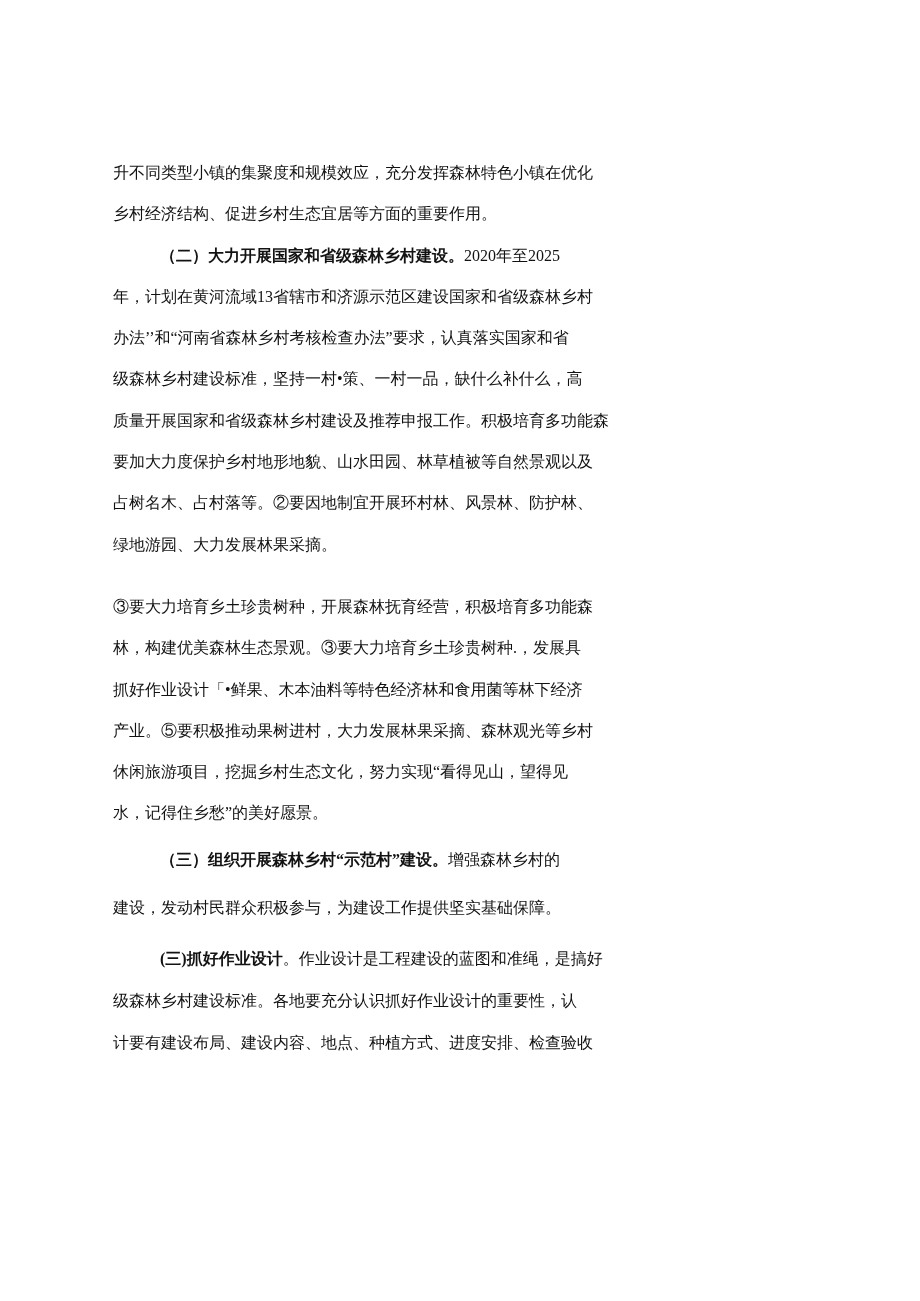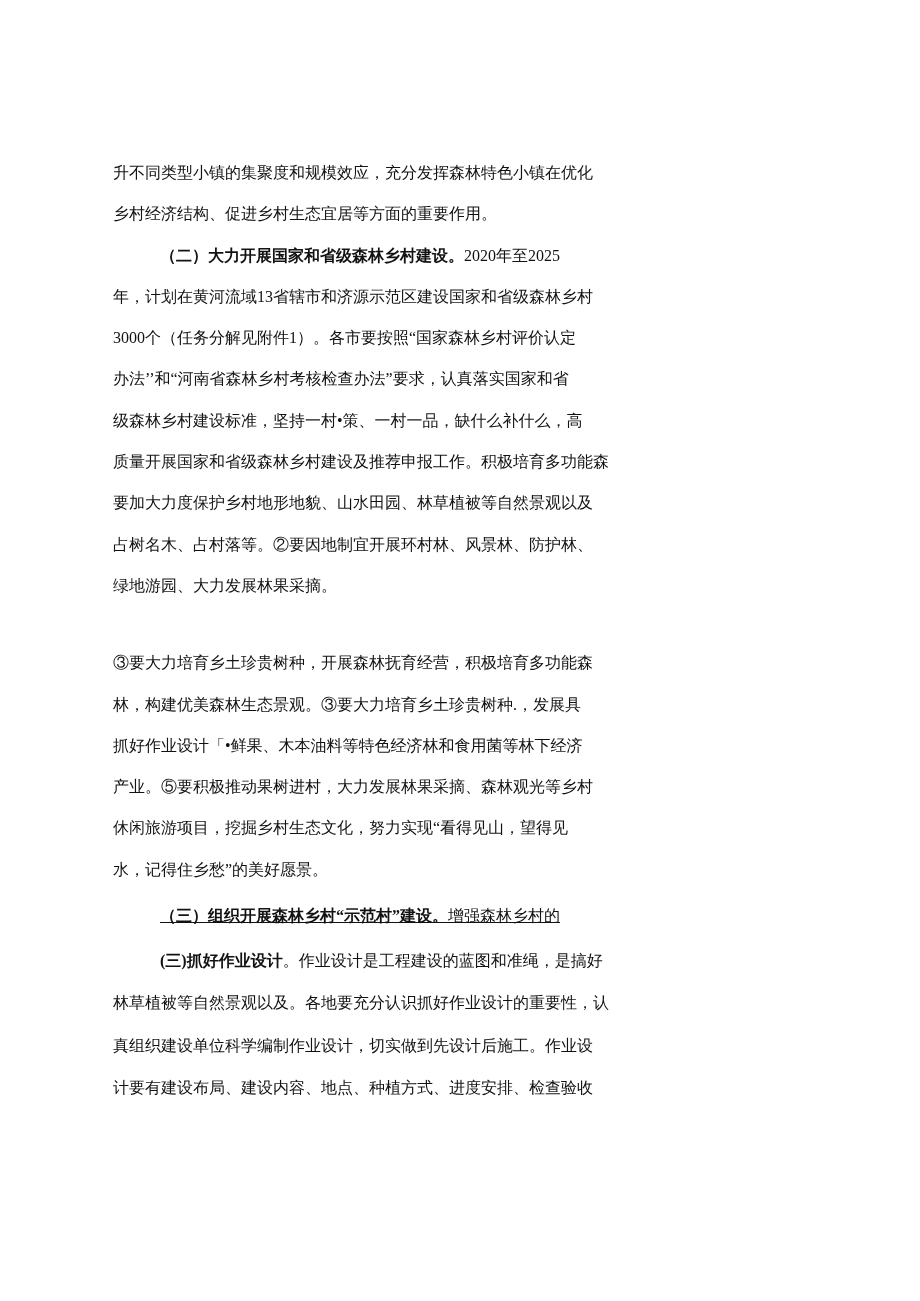--- a/index.html
+++ b/index.html
@@ -36,39 +36,38 @@
 
 <div class="page">
   <div id="doc" style="color: rgb(18, 18, 18);">
       <div class="para" style="line-height: 41.3px;">
         <div class="line"><span class="run">升不同类型小镇的集聚度和规模效应，充分发挥森林特色小镇在优化</span></div>
         <div class="line"><span class="run">乡村经济结构、促进乡村生态宜居等方面的重要作用。</span></div>
       </div>
       <div class="para" style="line-height: 41.3px;">
         <div class="line" style="padding-left: 47px;"><span class="run bold">（二）大力开展国家和省级森林乡村建设。</span><span class="run">2020年至2025</span></div>
         <div class="line"><span class="run">年，计划在黄河流域13省辖市和济源示范区建设国家和省级森林乡村</span></div>
-        <div class="line"><span class="run">3000个（任务分解见附件1）。各市要按照“国家森林乡村评价认定</span></div>
         <div class="line"><span class="run">办法’’和“河南省森林乡村考核检查办法”要求，认真落实国家和省</span></div>
         <div class="line"><span class="run">级森林乡村建设标准，坚持一村•策、一村一品，缺什么补什么，高</span></div>
         <div class="line"><span class="run">质量开展国家和省级森林乡村建设及推荐申报工作。积极培育多功能森</span></div>
         <div class="line"><span class="run">要加大力度保护乡村地形地貌、山水田园、林草植被等自然景观以及</span></div>
         <div class="line"><span class="run">占树名木、占村落等。②要因地制宜开展环村林、风景林、防护林、</span></div>
         <div class="line"><span class="run">绿地游园、大力发展林果采摘。</span></div>
       </div>
-      <div class="para" style="line-height: 41.3px; margin-top: 36px;">
+      <div class="para" style="line-height: 41.3px; margin-top: 21px;">
         <div class="line"><span class="run">③要大力培育乡土珍贵树种，开展森林抚育经营，积极培育多功能森</span></div>
         <div class="line"><span class="run">林，构建优美森林生态景观。③要大力培育乡土珍贵树种.，发展具</span></div>
         <div class="line"><span class="run">抓好作业设计「•鲜果、木本油料等特色经济林和食用菌等林下经济</span></div>
         <div class="line"><span class="run">产业。⑤要积极推动果树进村，大力发展林果采摘、森林观光等乡村</span></div>
         <div class="line"><span class="run">休闲旅游项目，挖掘乡村生态文化，努力实现“看得见山，望得见</span></div>
         <div class="line"><span class="run">水，记得住乡愁”的美好愿景。</span></div>
       </div>
       <div class="para" style="line-height: 48px; margin-top: 2px;">
-        <div class="line" style="padding-left: 47px; text-decoration: underline;"><span class="run bold">（三）组织开展森林乡村“示范村”建设。</span><span class="run">增强森林乡村的</span></div>
+        <div class="line" style="padding-left: 47px;"><span class="run bold">（三）组织开展森林乡村“示范村”建设。</span><span class="run">增强森林乡村的</span></div>
+        <div class="line"><span class="run">建设，发动村民群众积极参与，为建设工作提供坚实基础保障。</span></div>
       </div>
-      <div class="para" style="line-height: 42.3px;">
+      <div class="para" style="line-height: 42.3px; margin-top: 6px;">
         <div class="line" style="padding-left: 47px;"><span class="run bold">(三)抓好作业设计</span><span class="run">。作业设计是工程建设的蓝图和准绳，是搞好</span></div>
-        <div class="line"><span class="run">林草植被等自然景观以及。各地要充分认识抓好作业设计的重要性，认</span></div>
-        <div class="line"><span class="run">真组织建设单位科学编制作业设计，切实做到先设计后施工。作业设</span></div>
+        <div class="line"><span class="run">级森林乡村建设标准。各地要充分认识抓好作业设计的重要性，认</span></div>
         <div class="line"><span class="run">计要有建设布局、建设内容、地点、种植方式、进度安排、检查验收</span></div>
       </div>
     </div>
 </div>
 
 </body></html>

